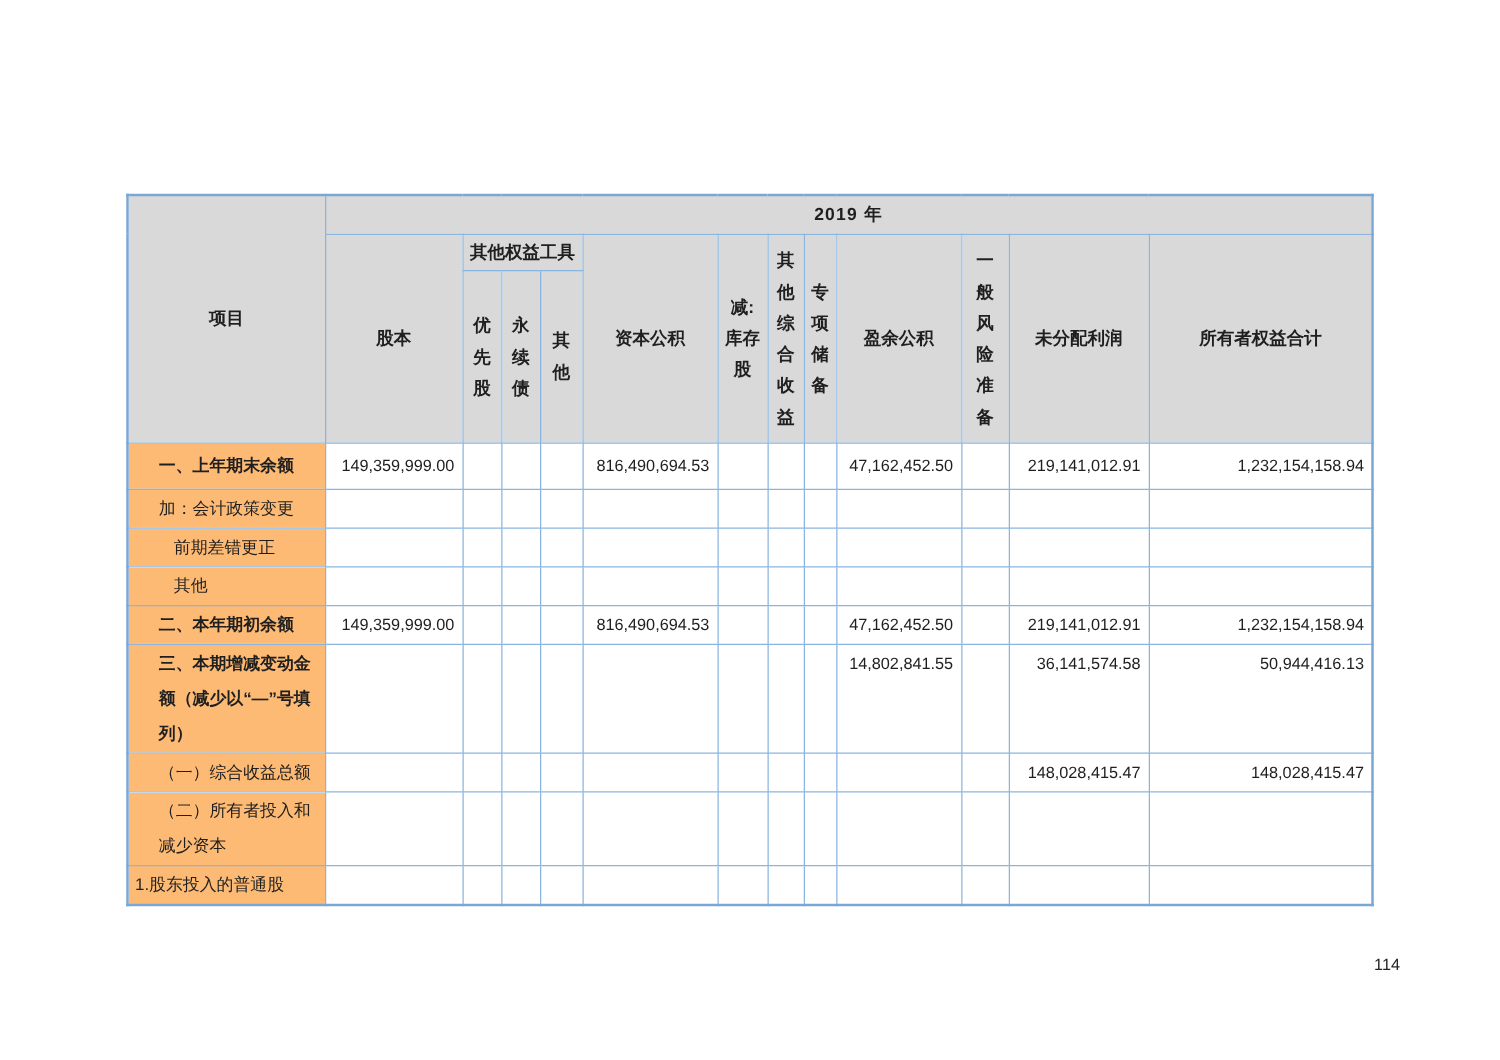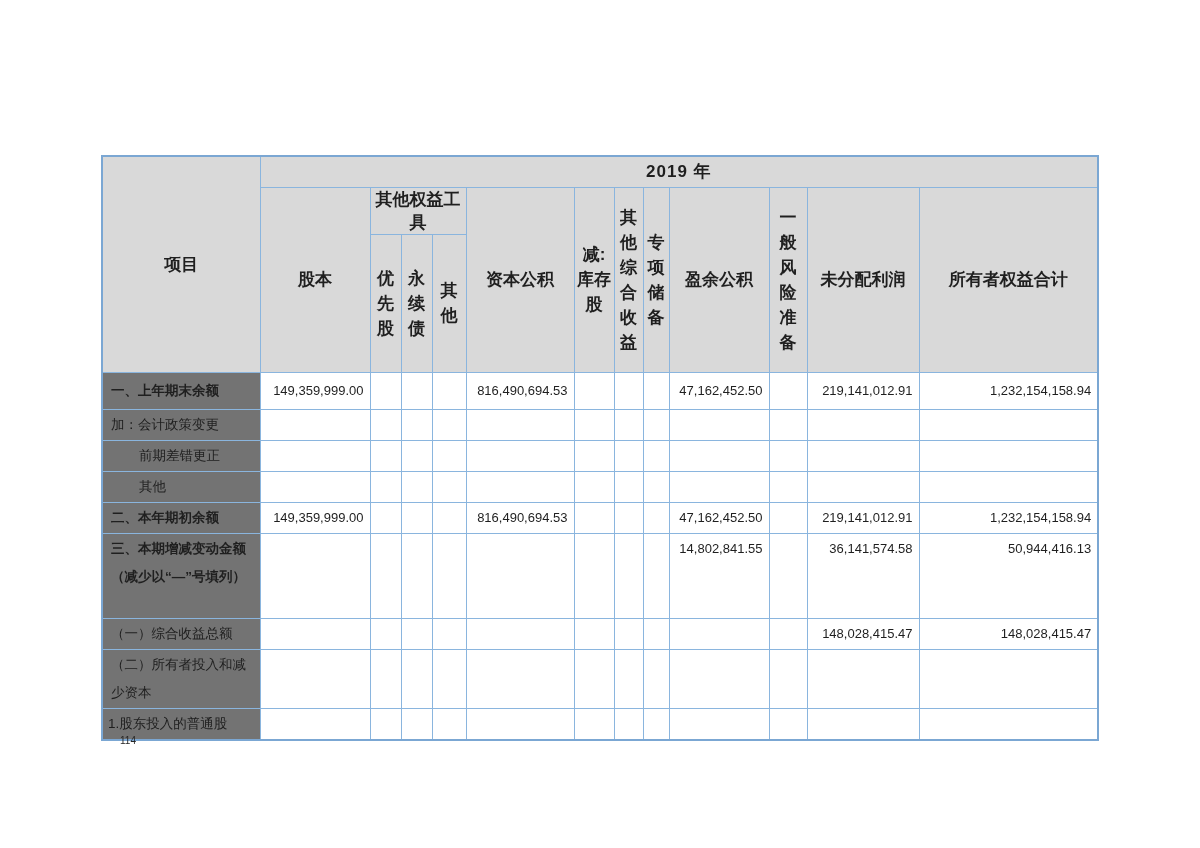--- a/index.html
+++ b/index.html
@@ -9,34 +9,34 @@
 
   table.equity-table {
     position: absolute; left: 101px; top: 155px;
     width: 996px; border-collapse: collapse; table-layout: fixed;
     border: 2px solid #7ba7d3;
   }
   .equity-table th, .equity-table td { border: 1px solid #8ab5de; overflow: hidden; }
 
   
   .equity-table thead th {
-    background: #d9d9d9; font-weight: bold; font-size: 17px;
+    background: #d9d9d9; font-weight: bold; font-size: 14px;
     text-align: center; vertical-align: middle; padding: 0 2px; color: #1f1f1f;
   }
   .equity-table thead tr:nth-child(1) { height: 31px; }
   .equity-table thead tr:nth-child(2) { height: 29px; }
   .equity-table thead tr:nth-child(3) { height: 138px; }
   th.year-head { font-weight: normal; letter-spacing: 1px; }
   th.v-head { white-space: pre-line; line-height: 25px; font-weight: bold; }
 
   
   .equity-table tbody td { vertical-align: middle; line-height: 28px; }
   .equity-table tbody td.label {
-    background: #737373; font-size: 13.5px; text-align: left;
-    padding: 1px 4px 1px 8px; color: #1f1f1f;
+    background: #fdba74; font-size: 13.5px; text-align: left;
+    padding: 1px 4px 1px 24px; color: #1f1f1f;
   }
   .equity-table tbody td.val {
     background: #ffffff; font-size: 13px; text-align: right;
     padding: 1px 6px; color: #1f1f1f;
   }
   .equity-table tbody tr:nth-child(1) { height: 37px; }
   .equity-table tbody tr:nth-child(2) { height: 29px; margin-top: 24px; }
   .equity-table tbody tr:nth-child(3) { height: 29px; }
   .equity-table tbody tr:nth-child(4) { height: 29px; }
   .equity-table tbody tr:nth-child(5) { height: 30px; }
@@ -50,22 +50,22 @@
   .equity-table tbody tr:nth-child(6) td.label { font-weight: bold; }
   
   .equity-table tbody tr:nth-child(3) td.label,
   .equity-table tbody tr:nth-child(4) td.label { padding-left: 36px; }
   .equity-table tbody tr:nth-child(9) td.label { padding-left: 5px; }
   
   .equity-table tbody tr:nth-child(6) td,
   .equity-table tbody tr:nth-child(8) td { vertical-align: top; }
 
   .page-number {
-    position: absolute; top: 735px; left: 120px; width: 1000px;
-    text-align: left; font-size: 10px; color: #262626;
+    position: absolute; top: 764px; left: 120px; width: 1000px;
+    text-align: right; font-size: 13px; color: #262626;
   }
 </style>
 </head>
 <body>
 
 <div class="page">
 
   <table class="equity-table">
     <colgroup>
       <col style="width:158px">

